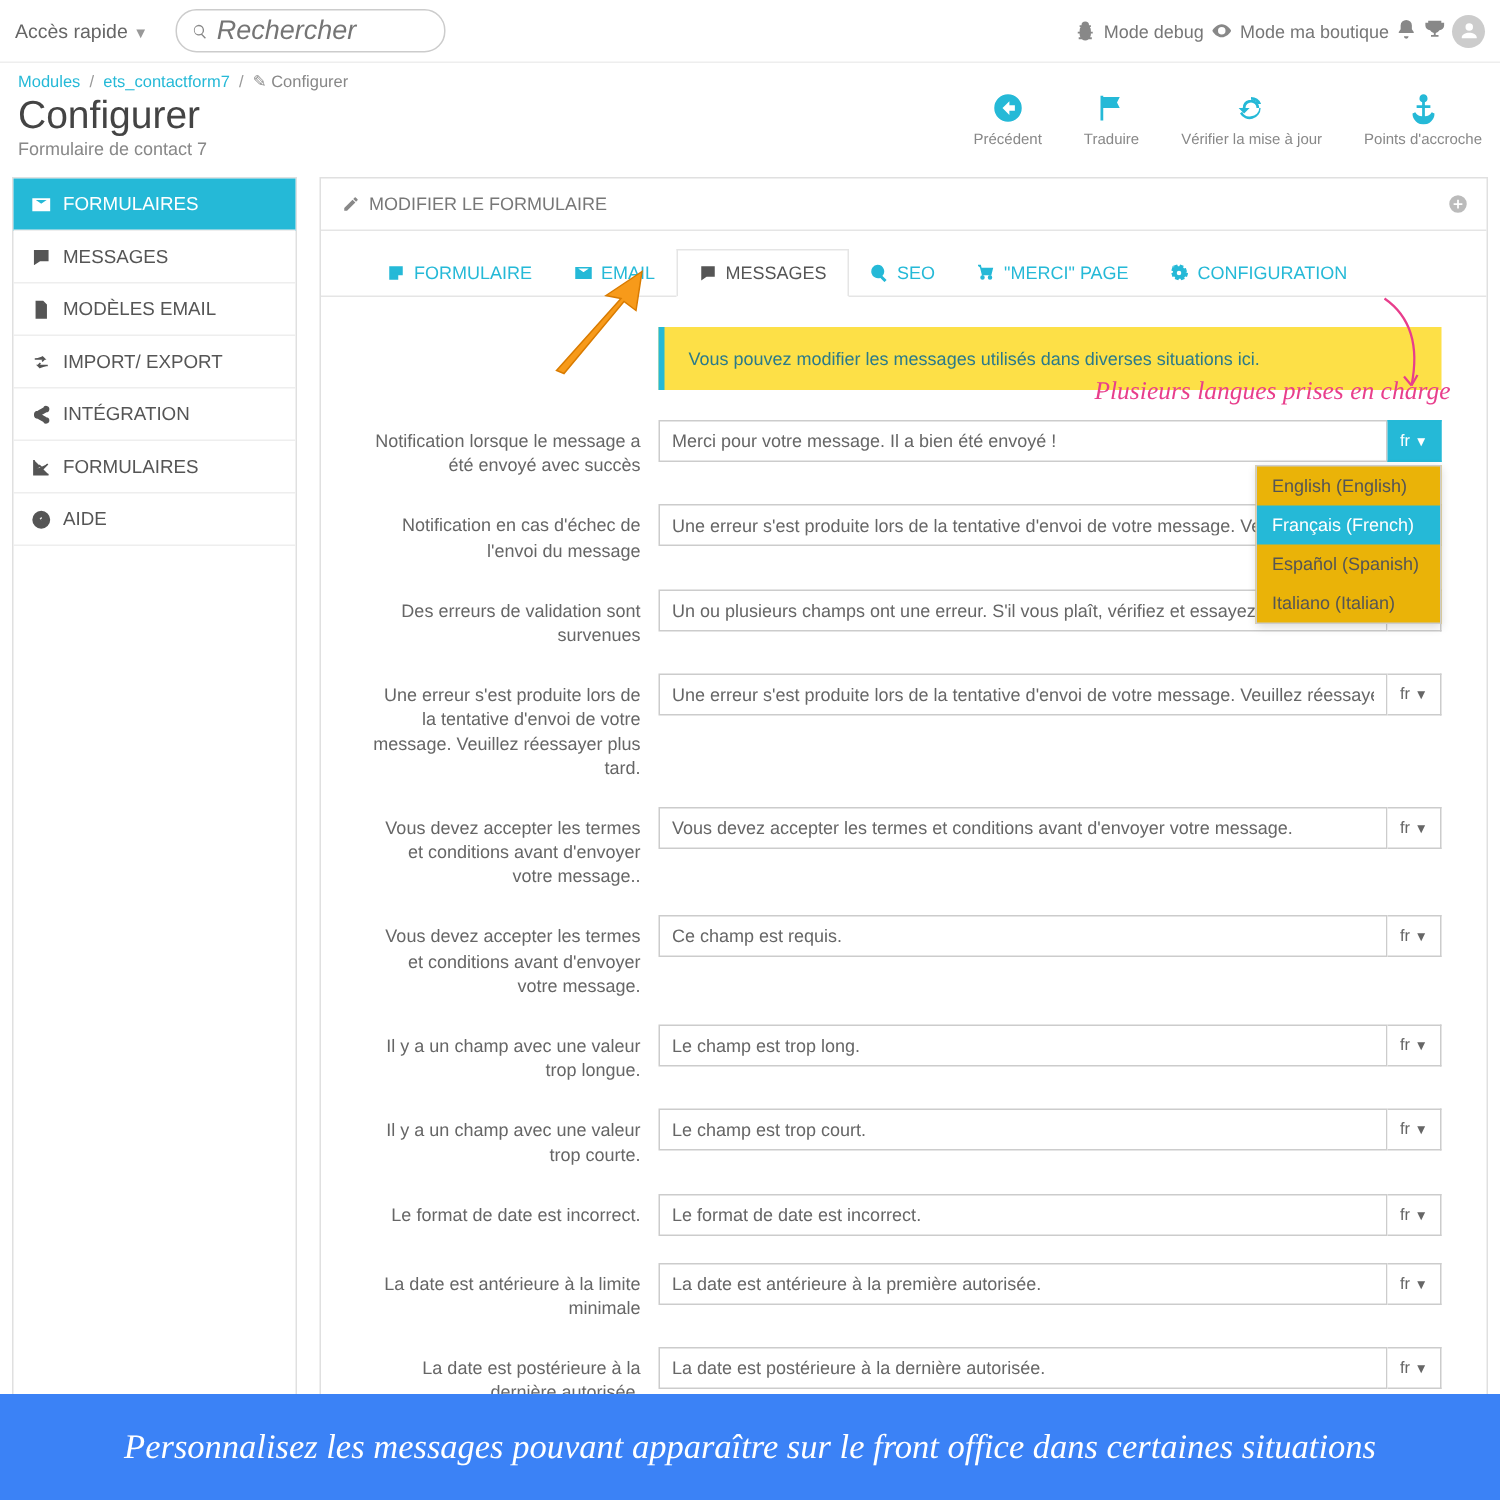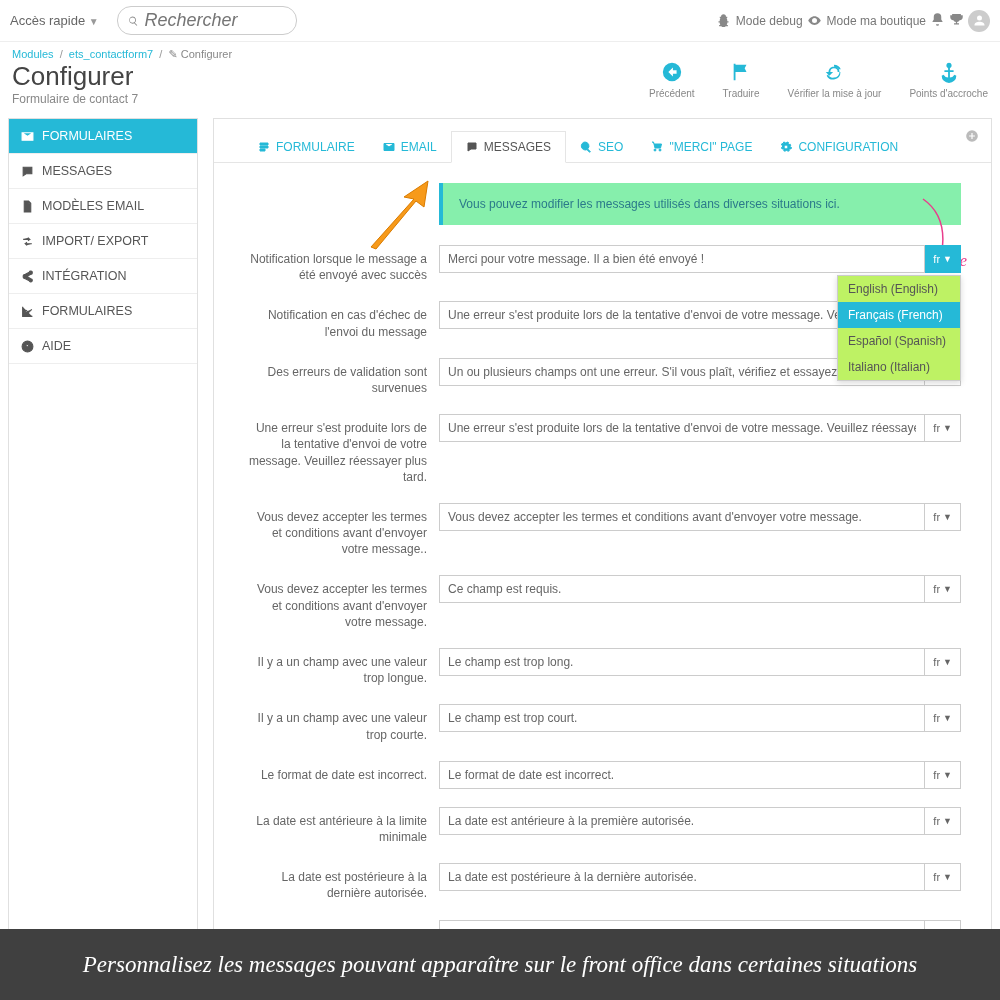--- a/index.html
+++ b/index.html
@@ -36,41 +36,41 @@
 .panel-head { padding: 10px 14px; border-bottom: 1px solid #e5e5e5; color: #777; font-size: 12px; display: flex; align-items: center; gap: 6px; }
 .panel-head svg { width: 12px; height: 12px; fill: #888; }
 .plus-corner { position: absolute; top: 10px; right: 12px; color: #bbb; cursor: pointer; }
 .plus-corner svg { width: 14px; height: 14px; fill: #bbb; }
 
 .tabs { display: flex; padding: 12px 18px 0 30px; border-bottom: 1px solid #e5e5e5; }
 .tabs .tab { padding: 8px 14px; font-size: 12px; color: #25b9d7; cursor: pointer; display: flex; align-items: center; gap: 6px; }
 .tabs .tab.active { border: 1px solid #e5e5e5; border-bottom: 1px solid #fff; margin-bottom: -1px; color: #555; background: #fff; }
 .tabs .tab svg { width: 12px; height: 12px; fill: currentColor; }
 
-.infobox { margin: 20px 30px 20px 225px; background: #86efac; border-left: 4px solid #25b9d7; padding: 14px 16px; color: #2b7a8a; font-size: 12px; }
+.infobox { margin: 20px 30px 20px 225px; background: #fde047; border-left: 4px solid #25b9d7; padding: 14px 16px; color: #2b7a8a; font-size: 12px; }
 
 .annot { position: absolute; font-family: "Comic Sans MS", cursive; font-style: italic; color: #e83e8c; font-size: 17px; top: 132px; right: 24px; }
 .arrow-annot { position: absolute; top: 78px; right: 38px; }
 .arrow-annot svg { width: 34px; height: 70px; }
 .orange-arrow { position: absolute; top: 60px; left: 152px; width: 70px; height: 72px; pointer-events: none; }
 
 .form-area { padding: 0 30px 20px; }
 .frow { display: flex; align-items: flex-start; margin-bottom: 18px; position: relative; }
 .frow .lbl { width: 195px; text-align: right; padding-right: 12px; font-size: 12px; color: #666; line-height: 1.35; padding-top: 6px; }
 .frow .inpwrap { flex: 1; display: flex; }
 .frow input[type=text] { flex: 1; border: 1px solid #ccc; padding: 6px 8px; font-size: 12px; color: #666; }
 .lang-btn { border: 1px solid #ccc; border-left: none; background: #fff; padding: 6px 8px; font-size: 11px; color: #666; cursor: pointer; min-width: 32px; display: flex; align-items: center; gap: 3px; }
 .lang-btn.blue { background: #25b9d7; color: #fff; border-color: #25b9d7; }
 .lang-btn .caret { font-size: 9px; }
 
-.lang-dd { position: absolute; right: 0; top: 30px; width: 124px; background: #bef264; border: 1px solid #ccc; box-shadow: 0 2px 6px rgba(0,0,0,.15); z-index: 5; }
+.lang-dd { position: absolute; right: 0; top: 30px; width: 124px; background: #eab308; border: 1px solid #ccc; box-shadow: 0 2px 6px rgba(0,0,0,.15); z-index: 5; }
 .lang-dd .opt { padding: 6px 10px; font-size: 12px; color: #555; cursor: pointer; }
 .lang-dd .opt.sel { background: #25b9d7; color: #fff; }
 
-.banner { position: fixed; bottom: 0; left: 0; width: 1000px; background: #404040; color: #fff; text-align: center; font-family: Georgia, serif; font-style: italic; font-size: 23px; padding: 20px 40px; line-height: 1.35; }
+.banner { position: fixed; bottom: 0; left: 0; width: 1000px; background: #3b82f6; color: #fff; text-align: center; font-family: Georgia, serif; font-style: italic; font-size: 23px; padding: 20px 40px; line-height: 1.35; }
 </style>
 </head>
 <body>
 
 <div class="topbar">
   <div class="quick"><span>Accès rapide</span> <span class="caret">▼</span></div>
   <div class="search-wrap">
     <svg viewBox="0 0 24 24">
         <path d="M10 2a8 8 0 015.3 13.9l5.4 5.4-1.4 1.4-5.4-5.4A8 8 0 1110 2zm0 2a6 6 0 100 12 6 6 0 000-12z"></path>
       </svg>
@@ -170,20 +170,26 @@
       </div>
       <div class="item">
         <svg viewBox="0 0 24 24" fill="none" stroke="currentColor" stroke-width="2">
           <path d="M12 2a10 10 0 100 20 10 10 0 000-20zm0 15h0m-2-7a2 2 0 114 0c0 1-2 1.5-2 3"></path>
         </svg>
         <span>AIDE</span>
       </div>
     </div>
 
   <div class="main">
+    <div class="panel-head">
+      <svg viewBox="0 0 24 24">
+          <path d="M3 17.25V21h3.75L17.8 9.94l-3.75-3.75L3 17.25zM20.7 7.04a1 1 0 000-1.41l-2.34-2.34a1 1 0 00-1.41 0L15 5.24l3.75 3.75 1.95-1.95z"></path>
+        </svg>
+      <span>MODIFIER LE FORMULAIRE</span>
+    </div>
     <div class="plus-corner"><svg viewBox="0 0 24 24">
           <path d="M12 2a10 10 0 100 20 10 10 0 000-20zm1 9h4v2h-4v4h-2v-4H7v-2h4V7h2v4z"></path>
         </svg></div>
 
     <div class="tabs" id="tabs">
         <div class="tab">
           <svg viewBox="0 0 24 24" fill="none" stroke="currentColor" stroke-width="2">
             <path d="M4 4h16v4H4zm0 6h16v4H4zm0 6h10v4H4z"></path>
           </svg>
           <span>FORMULAIRE</span>

